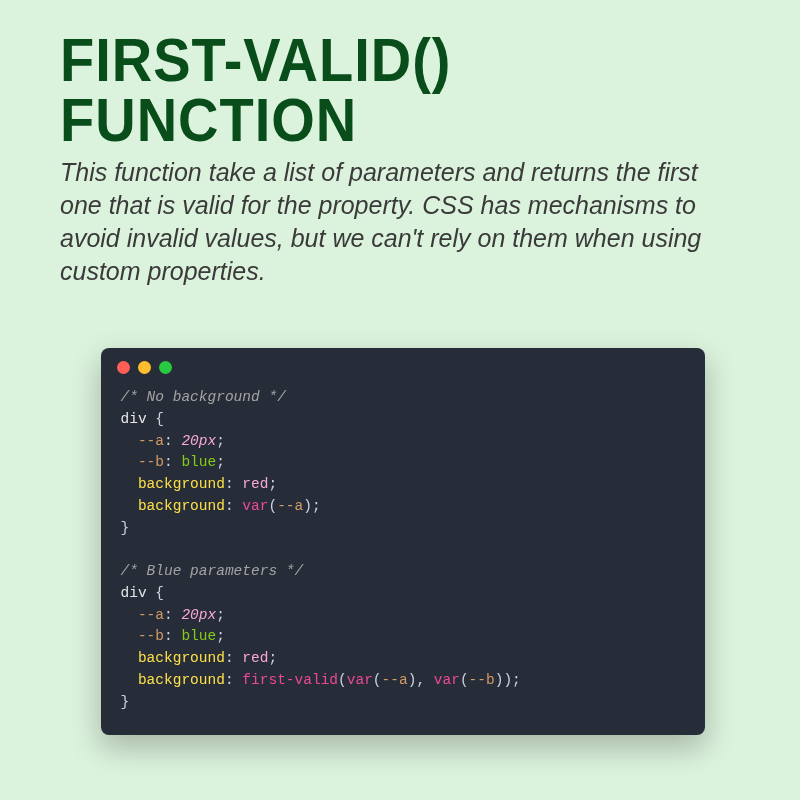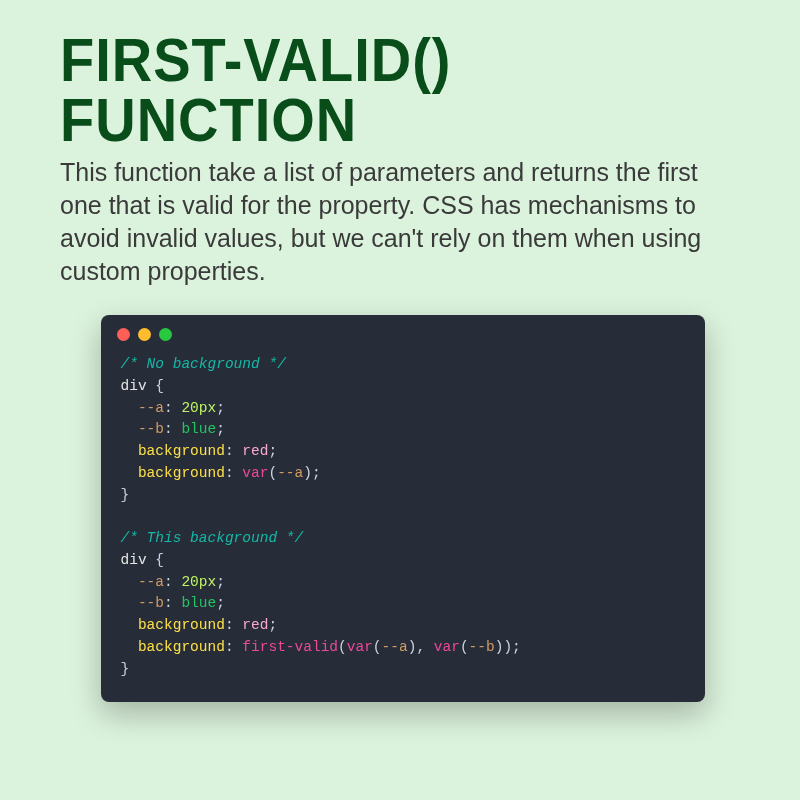--- a/index.html
+++ b/index.html
@@ -22,21 +22,22 @@
     margin-bottom: 14px;
     font-stretch: condensed;
     transform: scaleY(1.08);
     transform-origin: top left;
   }
   .desc {
     font-family: 'Gill Sans', 'Segoe UI', 'Helvetica Neue', Arial, sans-serif;
     font-size: 25px;
     line-height: 1.32;
     color: #3a3a3a;
-    margin-bottom: 27px;
+    margin-bottom: 60px;
+    font-style: italic;
   }
   .code-window {
     width: 604px;
     margin: 0 auto;
     background: #272d38;
     border-radius: 8px;
     box-shadow: 0 12px 30px rgba(0,0,0,0.25);
     overflow: hidden;
   }
   .titlebar {
@@ -52,27 +53,27 @@
   .dot.yellow { background: #febc2e; }
   .dot.green { background: #28c840; }
   .code-body {
     padding: 6px 20px 22px 20px;
     font-family: 'Menlo', 'Consolas', 'Courier New', monospace;
     font-size: 14.5px;
     line-height: 1.5;
     color: #cbd2e0;
     white-space: pre;
   }
-  .c-comment { color: #14b8a6; font-style: italic; }
+  .c-comment { color: #a3a3a3; font-style: italic; }
   .c-sel { color: #e5e5e5; }
   .c-brace { color: #cbd2e0; }
   .c-prop { color: #fde047; }
   .c-custom { color: #d19a66; }
-  .c-num { color: #bef264; }
-  .c-kw { color: #22c55e; }
+  .c-num { color: #f9a8d4; font-style: italic; }
+  .c-kw { color: #84cc16; }
   .c-col { color: #f9a8d4; }
   .c-func { color: #ec4899; }
   .c-punct { color: #cbd2e0; }
   .c-var { color: #d19a66; }
 </style>
 </head>
 <body>
 
 <h1 class="title">FIRST-VALID() FUNCTION</h1>
 <p class="desc">This function take a list of parameters and returns the first one that is valid for the property. CSS has mechanisms to avoid invalid values, but we can't rely on them when using custom properties.</p>
@@ -84,20 +85,20 @@
     <div class="dot green"></div>
   </div>
   <div class="code-body"><span class="c-comment">/* No background */</span>
 <span class="c-sel">div</span> <span class="c-brace">{</span>
   <span class="c-custom">--a</span><span class="c-punct">:</span> <span class="c-num">20px</span><span class="c-punct">;</span>
   <span class="c-custom">--b</span><span class="c-punct">:</span> <span class="c-kw">blue</span><span class="c-punct">;</span>
   <span class="c-prop">background</span><span class="c-punct">:</span> <span class="c-col">red</span><span class="c-punct">;</span>
   <span class="c-prop">background</span><span class="c-punct">:</span> <span class="c-func">var</span><span class="c-punct">(</span><span class="c-var">--a</span><span class="c-punct">)</span><span class="c-punct">;</span>
 <span class="c-brace">}</span>
 
-<span class="c-comment">/* This background */</span>
+<span class="c-comment">/* Blue parameters */</span>
 <span class="c-sel">div</span> <span class="c-brace">{</span>
   <span class="c-custom">--a</span><span class="c-punct">:</span> <span class="c-num">20px</span><span class="c-punct">;</span>
   <span class="c-custom">--b</span><span class="c-punct">:</span> <span class="c-kw">blue</span><span class="c-punct">;</span>
   <span class="c-prop">background</span><span class="c-punct">:</span> <span class="c-col">red</span><span class="c-punct">;</span>
   <span class="c-prop">background</span><span class="c-punct">:</span> <span class="c-func">first-valid</span><span class="c-punct">(</span><span class="c-func">var</span><span class="c-punct">(</span><span class="c-var">--a</span><span class="c-punct">)</span><span class="c-punct">, </span><span class="c-func">var</span><span class="c-punct">(</span><span class="c-var">--b</span><span class="c-punct">)</span><span class="c-punct">)</span><span class="c-punct">;</span>
 <span class="c-brace">}</span></div>
 </div>
 
 </body></html>

